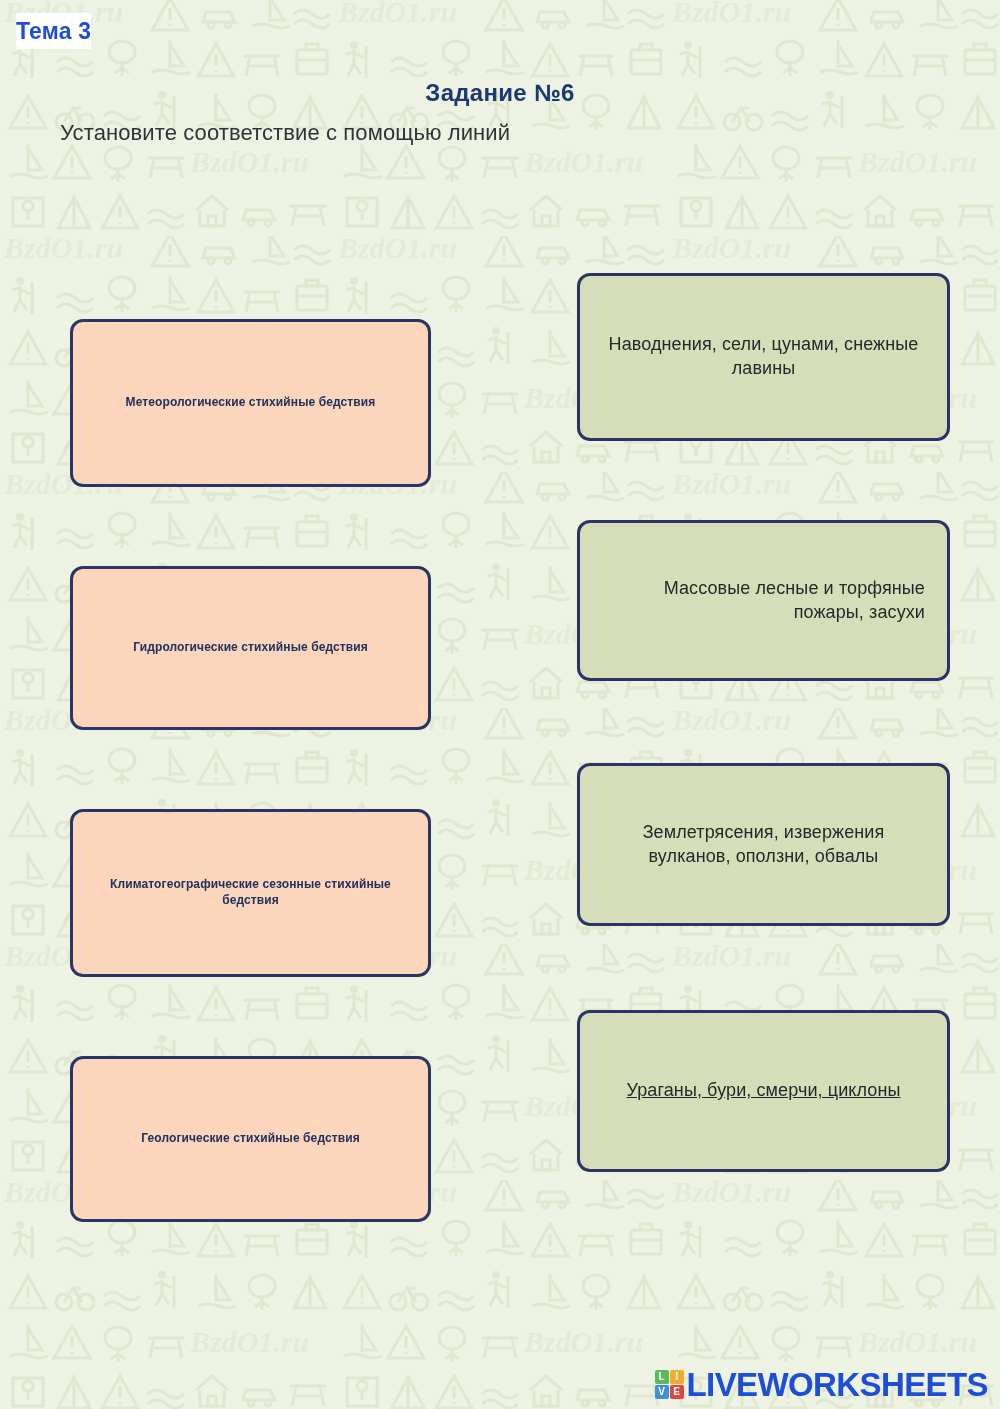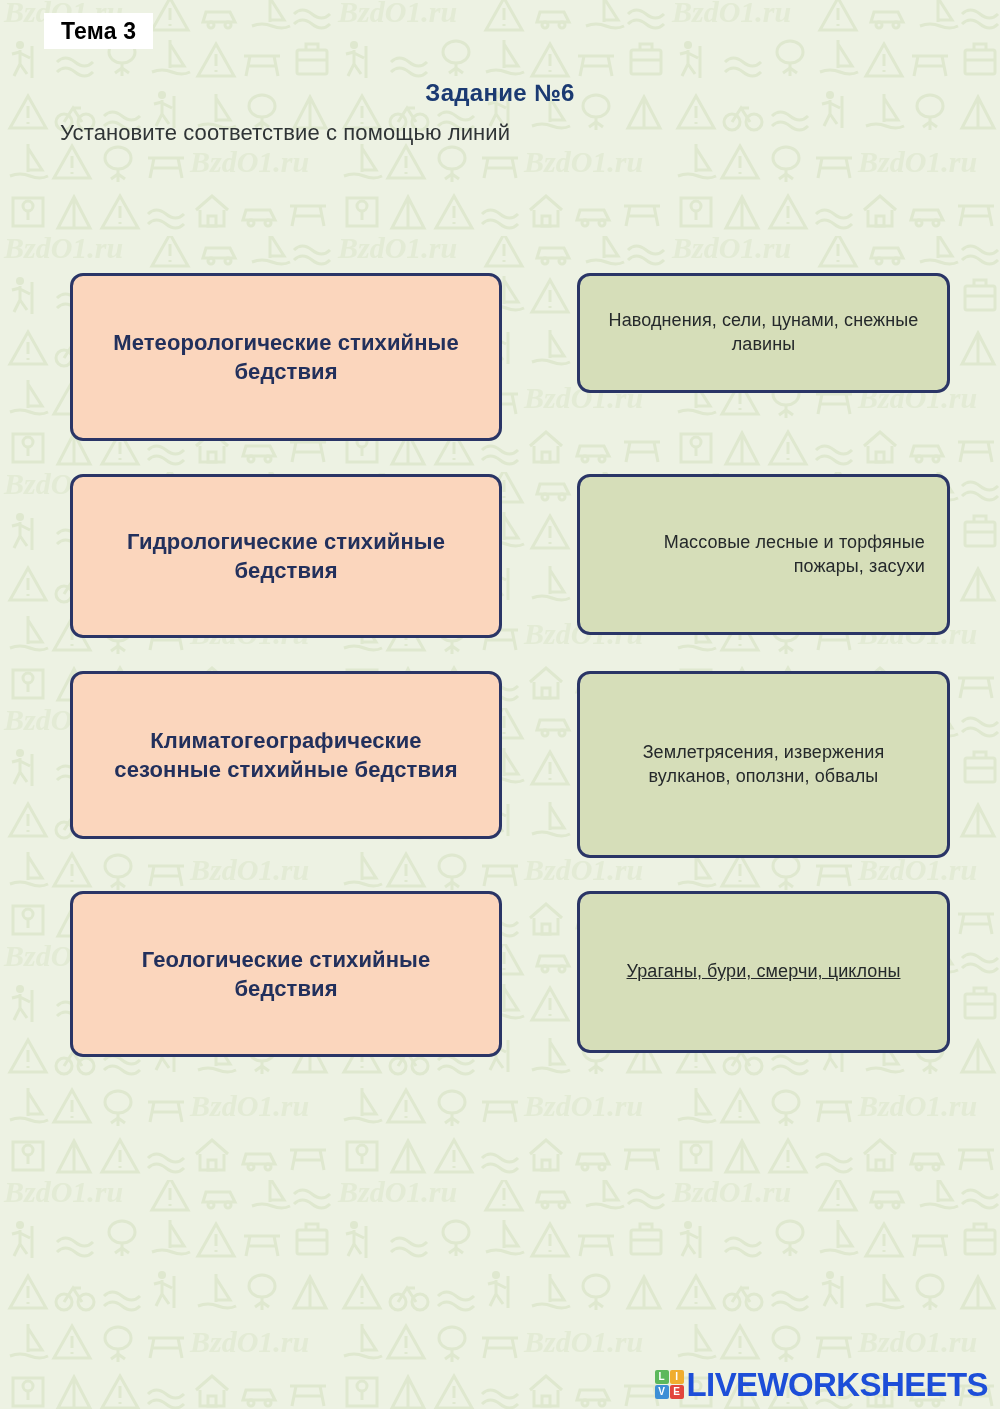--- a/index.html
+++ b/index.html
@@ -42,27 +42,26 @@
     height: 36px;
     display: flex;
     align-items: stretch;
     gap: 16px;
   }
   .topic-chip {
     background: #ffffff;
     display: flex;
     align-items: center;
     justify-content: center;
-    padding: 0 17px;
+    padding: 0 0;
     font-size: 23px;
     font-weight: bold;
-    color: #000000;
+    color: #1d4ed8;
     letter-spacing: .2px;
     white-space: nowrap;
-    margin-left: 28px;
   }
   .topic-title {
     background: #ffffff;
     flex: 1;
     display: flex;
     align-items: center;
     justify-content: center;
     font-size: 24px;
     font-weight: bold;
     color: #1b3a72;
@@ -110,43 +109,44 @@
     border: 3px solid #2a3566;
     border-radius: 13px;
     display: flex;
     align-items: center;
     justify-content: center;
     text-align: center;
     padding: 10px 22px;
     line-height: 1.32;
   }
   .card-left {
-    width: 432px;
+    width: 361px;
     height: 168px;
     background: #fbd6bd;
     color: #22305c;
-    font-size: 22px;
+    font-size: 12px;
     font-weight: bold;
     letter-spacing: .1px;
+    margin-top: 46px;
   }
   .card-right {
     width: 373px;
     height: 168px;
     background: #d6deb9;
     color: #25292b;
     font-size: 18px;
     font-weight: normal;
     letter-spacing: .1px;
   }
   .r1 .card-left  { height: 168px; }
-  .r1 .card-right { height: 120px; }
+  .r1 .card-right { height: 168px; }
   .r2 .card-left  { height: 164px; }
   .r2 .card-right { height: 161px; text-align: right; }
   .r3 .card-left  { height: 168px; }
-  .r3 .card-right { height: 187px; }
+  .r3 .card-right { height: 163px; }
   .r4 .card-left  { height: 166px; }
   .r4 .card-right { height: 162px; text-decoration: underline; }
 
   
   .lw-logo {
     position: absolute;
     right: 12px;
     bottom: 8px;
     display: flex;
     align-items: center;

